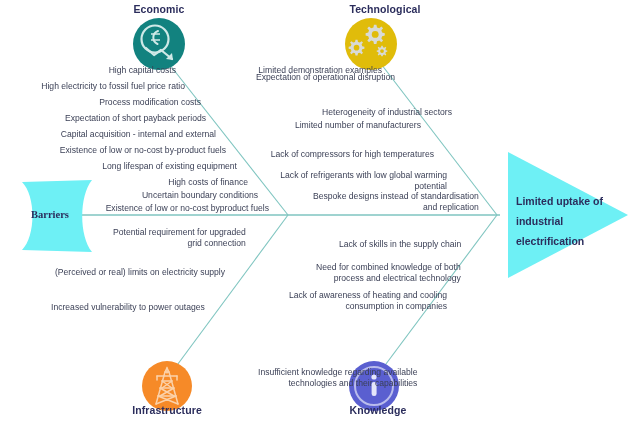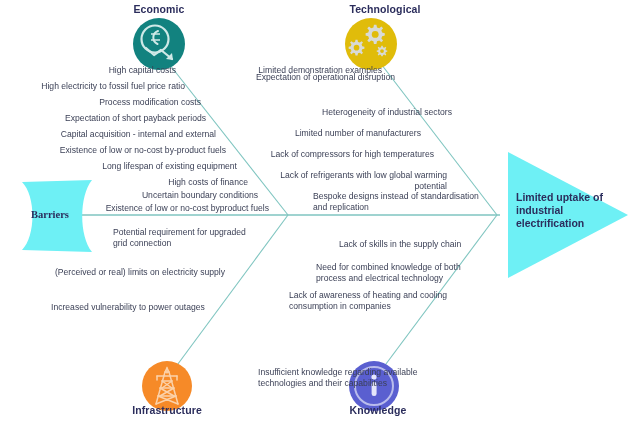--- a/index.html
+++ b/index.html
@@ -23,29 +23,29 @@
     transform:translateX(-50%);
   }
   .bone-item{
     position:absolute;
     font-size:8.6px;
     line-height:11.4px;
     color:#3a3f55;
     white-space:pre-line;
   }
   .bone-item.r{text-align:right;transform:translateX(-100%);}
-  .bone-item.l{text-align:left;}
+  .bone-item.l{text-align:right;}
 
   .spine-label{
     position:absolute;
     font-size:10.5px;
     font-weight:bold;
     color:#2b2d5c;
     white-space:pre-line;
-    line-height:13px;
+    line-height:20px;
   }
   .barriers-label{
     position:absolute;
     font-size:10.5px;
     font-weight:bold;
     color:#2b2d5c;
     white-space:nowrap;
     font-family:Liberation Serif, serif;
   }
 </style>
@@ -150,21 +150,21 @@
 <div class="bone-item r" style="left:216px;top:129px;">Capital acquisition - internal and external</div>
 <div class="bone-item r" style="left:226px;top:145px;">Existence of low or no-cost by-product fuels</div>
 <div class="bone-item r" style="left:237px;top:161px;">Long lifespan of existing equipment</div>
 <div class="bone-item r" style="left:248px;top:177px;">High costs of finance</div>
 <div class="bone-item r" style="left:258px;top:190px;">Uncertain boundary conditions</div>
 <div class="bone-item r" style="left:269px;top:203px;">Existence of low or no-cost byproduct fuels</div>
 
 <div class="bone-item r" style="left:382px;top:65px;">Limited demonstration examples</div>
 <div class="bone-item r" style="left:395px;top:72px;">Expectation of operational disruption</div>
 <div class="bone-item r" style="left:408px;top:107px;margin-left:44px;">Heterogeneity of industrial sectors</div>
-<div class="bone-item r" style="left:421px;top:128px;">Limited number of manufacturers</div>
+<div class="bone-item r" style="left:421px;top:120px;">Limited number of manufacturers</div>
 <div class="bone-item r" style="left:434px;top:149px;">Lack of compressors for high temperatures</div>
 <div class="bone-item r" style="left:447px;top:170px;">Lack of refrigerants with low global warming potential</div>
 <div class="bone-item l" style="left:313px;top:191px;">Bespoke designs instead of standardisation
 and replication</div>
 
 <div class="bone-item l" style="left:113px;top:227px;">Potential requirement for upgraded
 grid connection</div>
 <div class="bone-item l" style="left:55px;top:267px;">(Perceived or real) limits on electricity supply</div>
 <div class="bone-item l" style="left:51px;top:302px;">Increased vulnerability to power outages</div>
 

